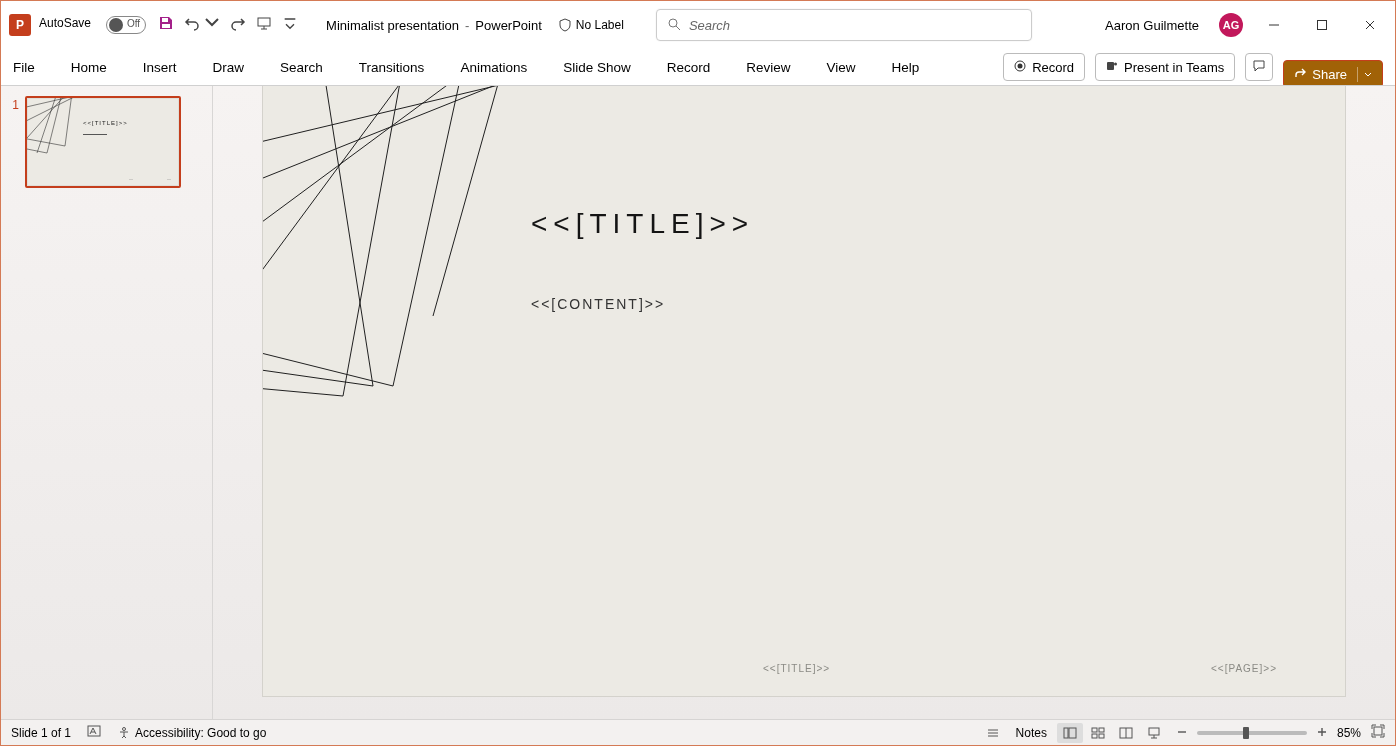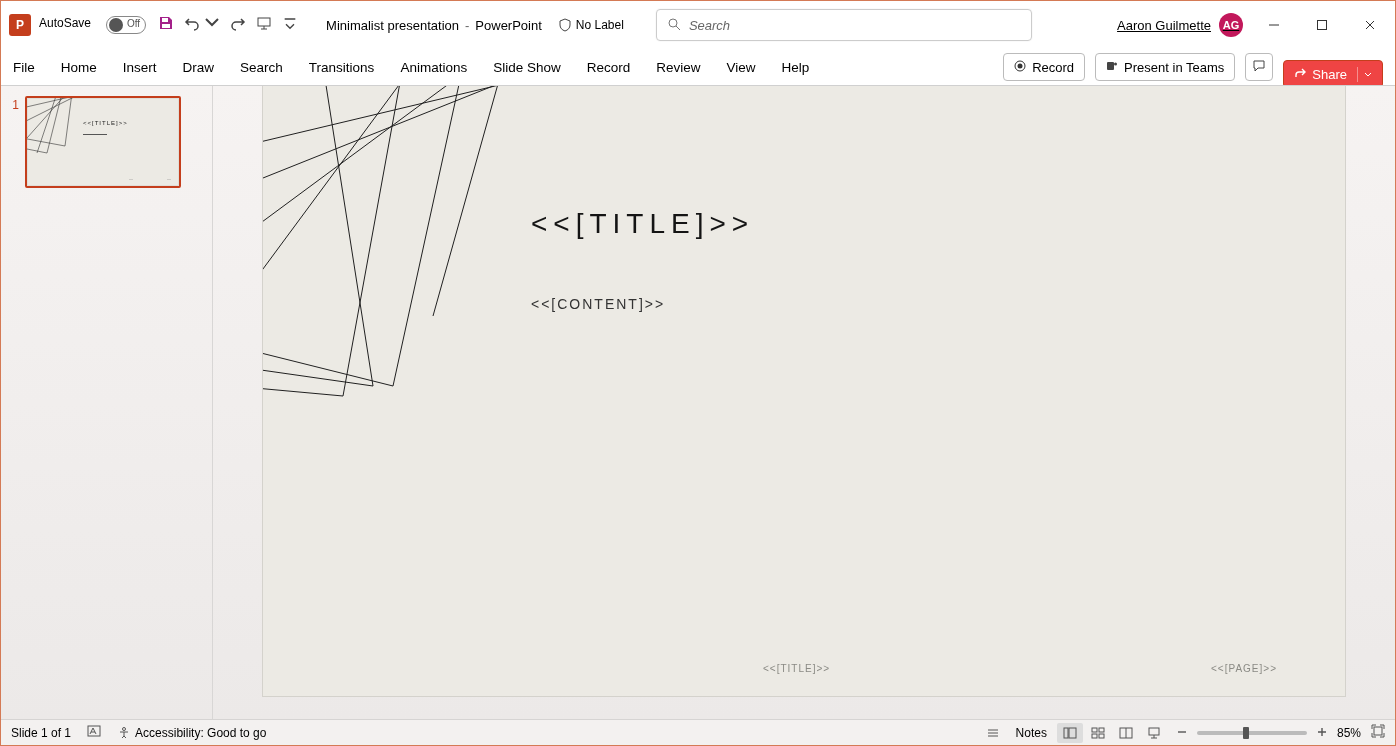--- a/index.html
+++ b/index.html
@@ -14,31 +14,31 @@
   .toggle-knob { position: absolute; left: 2px; top: 1px; width: 14px; height: 14px; border-radius: 50%; background: #555; }
   .toggle-label { position: absolute; right: 5px; top: 1px; font-size: 10px; color: #555; }
   .qat { display: flex; align-items: center; gap: 10px; margin-left: 4px; }
   .qat svg { width: 16px; height: 16px; }
   .qat .save-ic svg { width: 16px; height: 16px; }
   .doc-title { margin-left: 20px; font-size: 13px; display: flex; align-items: center; gap: 6px; }
   .doc-title .sep { color: #666; }
   .nolabel { display: flex; align-items: center; gap: 4px; font-size: 12px; margin-left: 8px; }
   .searchbox { margin-left: 24px; width: 376px; height: 32px; border: 1px solid #ccc; border-radius: 4px; display: flex; align-items: center; padding: 0 10px; gap: 8px; color: #666; font-size: 13px; background: #fff; box-shadow: 0 0 0 1px rgba(0,0,0,0.02); font-style: italic;}
   .title-right { margin-left: auto; display: flex; align-items: center; gap: 14px; }
-  .user { display: flex; align-items: center; gap: 8px; font-size: 13px; text-decoration: underline; }
+  .user { display: flex; align-items: center; gap: 20px; font-size: 13px; }
   .avatar { width: 24px; height: 24px; border-radius: 50%; background: #c2185b; color: #fff; font-size: 11px; display: flex; align-items: center; justify-content: center; font-weight: 600; text-align: center;}
   .win-btn { width: 34px; height: 28px; display: flex; align-items: center; justify-content: center; }
 
   
-  .ribbon-tabs { height: 36px; display: flex; align-items: center; padding: 0 12px; gap: 26px; font-size: 13.5px; background: #fff;}
+  .ribbon-tabs { height: 36px; display: flex; align-items: center; padding: 0 12px; gap: 36px; font-size: 13.5px; background: #fff;}
   .ribbon-tabs .tab { cursor: default; }
   .ribbon-right { margin-left: auto; display: flex; align-items: center; gap: 10px; }
   .btn { height: 28px; border: 1px solid #bbb; border-radius: 4px; background: #fff; display: flex; align-items: center; padding: 0 10px; gap: 6px; font-size: 13px; }
   .btn.small { padding: 0 6px; }
-  .btn.share { background: #ef4444; color: #fff; border-color: #c43e1c; margin-top: 14px; }
+  .btn.share { background: #a16207; color: #fff; border-color: #c43e1c; margin-top: 14px; }
   .btn.share .caret { border-left: 1px solid rgba(255,255,255,0.4); padding-left: 6px; margin-left: 4px;}
 
   
   .workarea { flex: 1; display: flex; border-top: 1px solid #d0d0d0; background: linear-gradient(180deg,#f6f3f2,#ece9e8); min-height: 0;}
   .thumbs { width: 212px; border-right: 1px solid #d8d6d5; padding: 10px 8px 10px 6px; background: linear-gradient(180deg,#f6f3f2,#ece9e8);}
   .thumb-row { display: flex; gap: 6px; }
   .thumb-num { font-size: 12px; color: #c43e1c; padding-top: 2px; width: 12px; text-align: right;}
   .thumb { width: 156px; height: 92px; border: 2px solid #c43e1c; border-radius: 2px; background: #eceae4; position: relative; overflow: hidden; box-shadow: 0 0 0 1px rgba(0,0,0,0.05) inset;}
   .thumb svg { position: absolute; left: 0; top: 0; }
   .thumb .mini-title { position: absolute; left: 56px; top: 22px; font-size: 6px; letter-spacing: 1px; color: #222;}

